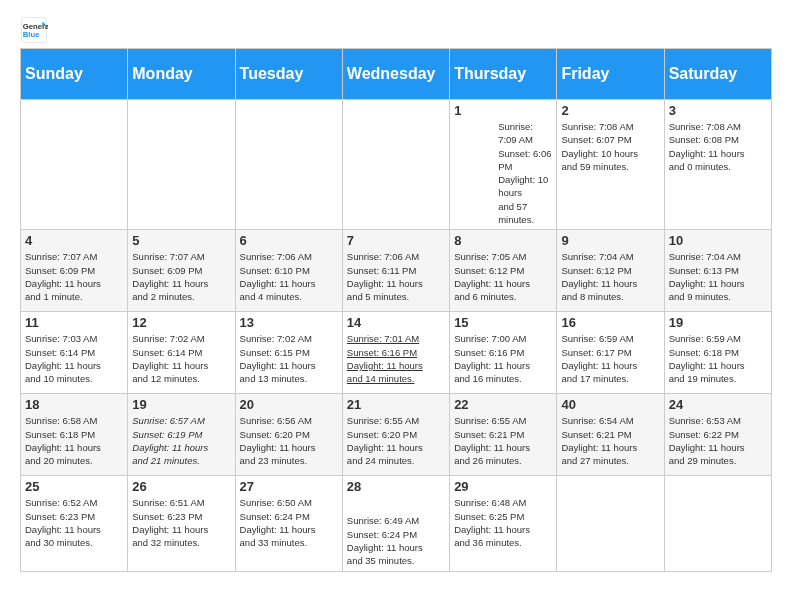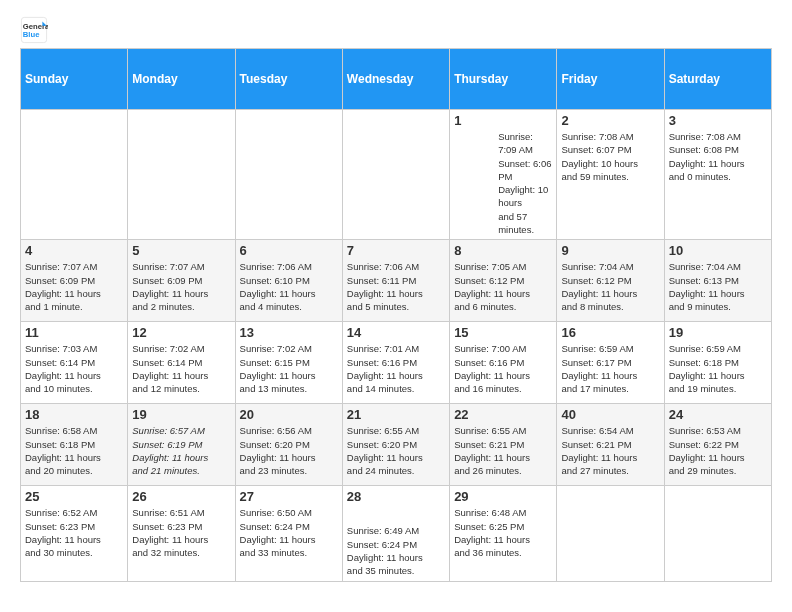--- a/index.html
+++ b/index.html
@@ -44,23 +44,23 @@
       color: #333;
     }
     table {
       width: 100%;
       border-collapse: collapse;
       table-layout: fixed;
     }
     thead tr th {
       background: #2196F3;
       color: #fff;
-      font-size: 12px;
+      font-size: 16px;
       font-weight: bold;
-      padding: 23px 4px;
+      padding: 16px 4px;
       text-align: left;
       border: 1px solid #ccc;
     }
     tbody tr td {
       border: 1px solid #ccc;
       vertical-align: top;
       padding: 3px 4px;
       font-size: 10px;
       color: #333;
       height: 82px;
@@ -214,21 +214,21 @@
           </td>
           <td>
             <span class="day-num">13</span>
             <div class="day-info" style="white-space: pre-line;">Sunrise: 7:02 AM
 Sunset: 6:15 PM
 Daylight: 11 hours
 and 13 minutes.</div>
           </td>
           <td>
             <span class="day-num">14</span>
-            <div class="day-info" style="white-space: pre-line;">Sunrise: 7:01 AM
+            <div class="day-info" style="white-space: pre-line; text-decoration: underline;">Sunrise: 7:01 AM
 Sunset: 6:16 PM
 Daylight: 11 hours
 and 14 minutes.</div>
           </td>
           <td>
             <span class="day-num">15</span>
             <div class="day-info" style="white-space: pre-line;">Sunrise: 7:00 AM
 Sunset: 6:16 PM
 Daylight: 11 hours
 and 16 minutes.</div>

